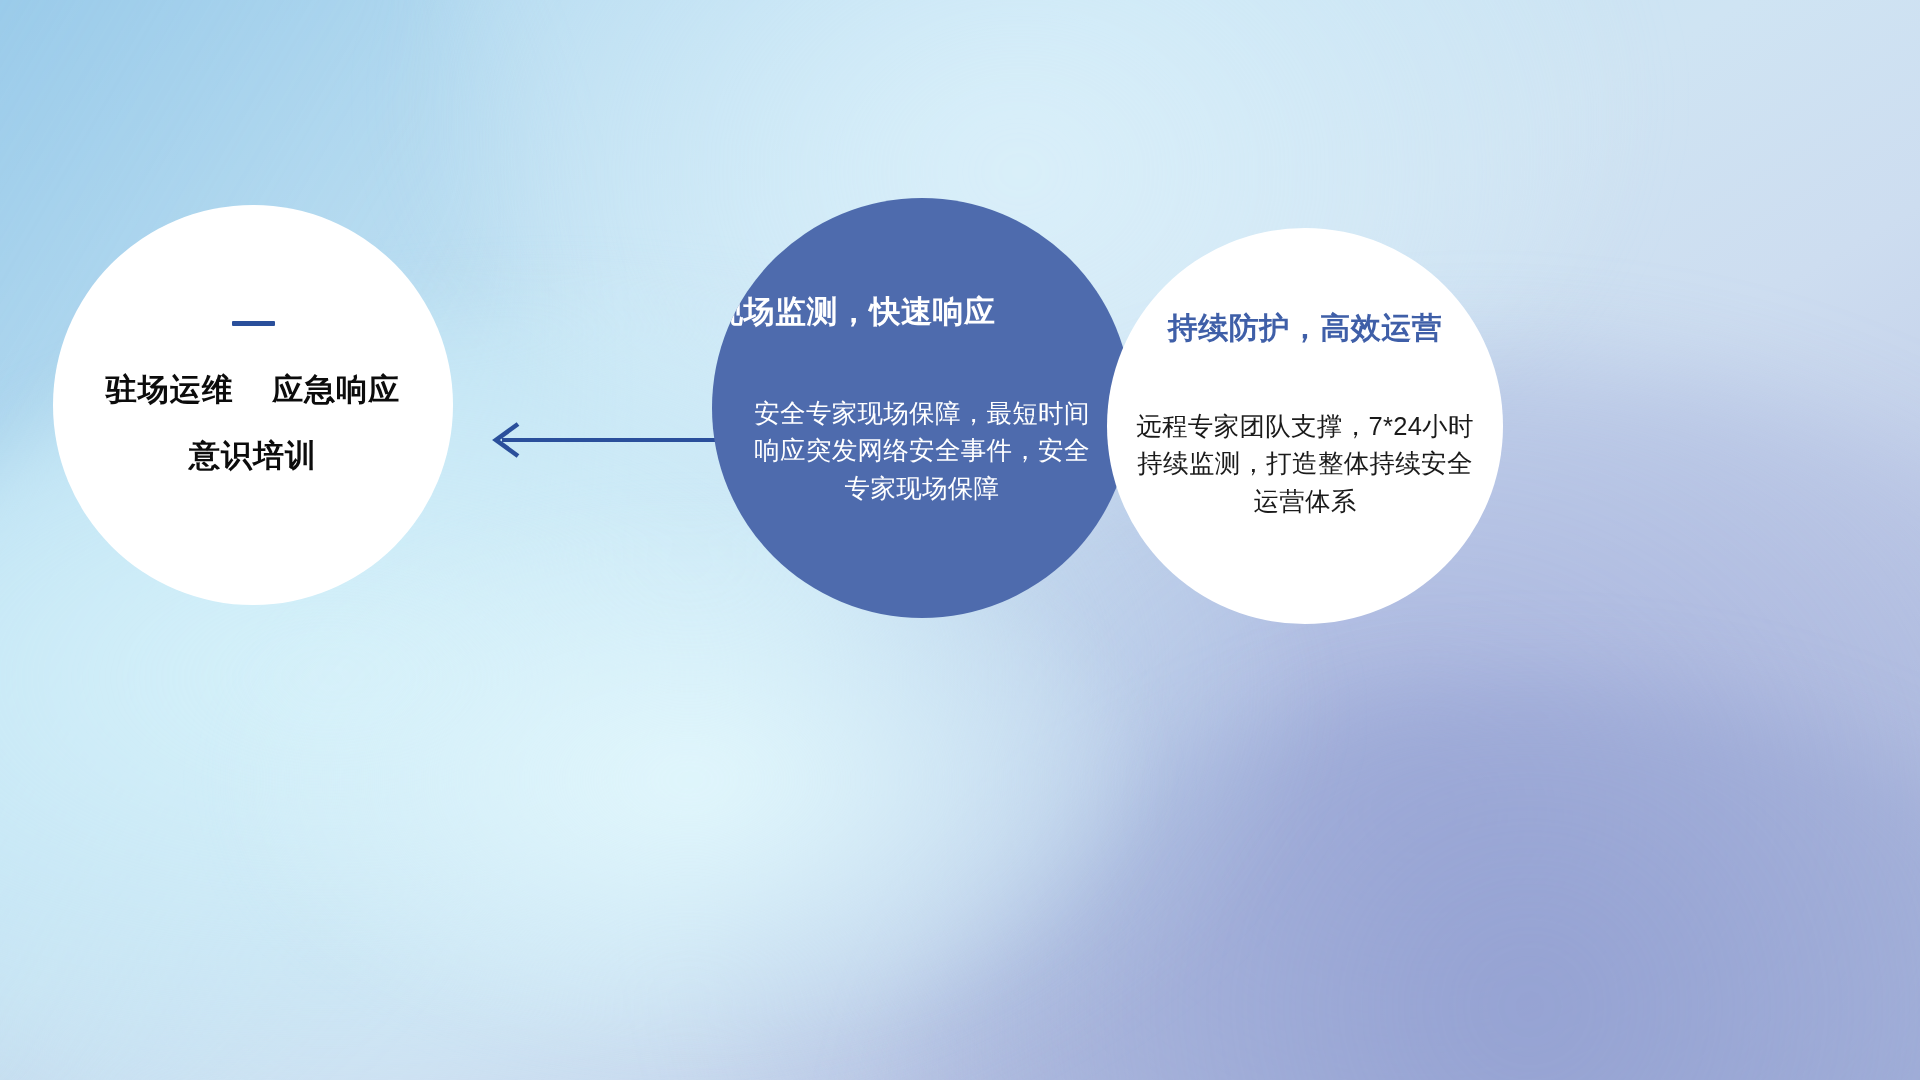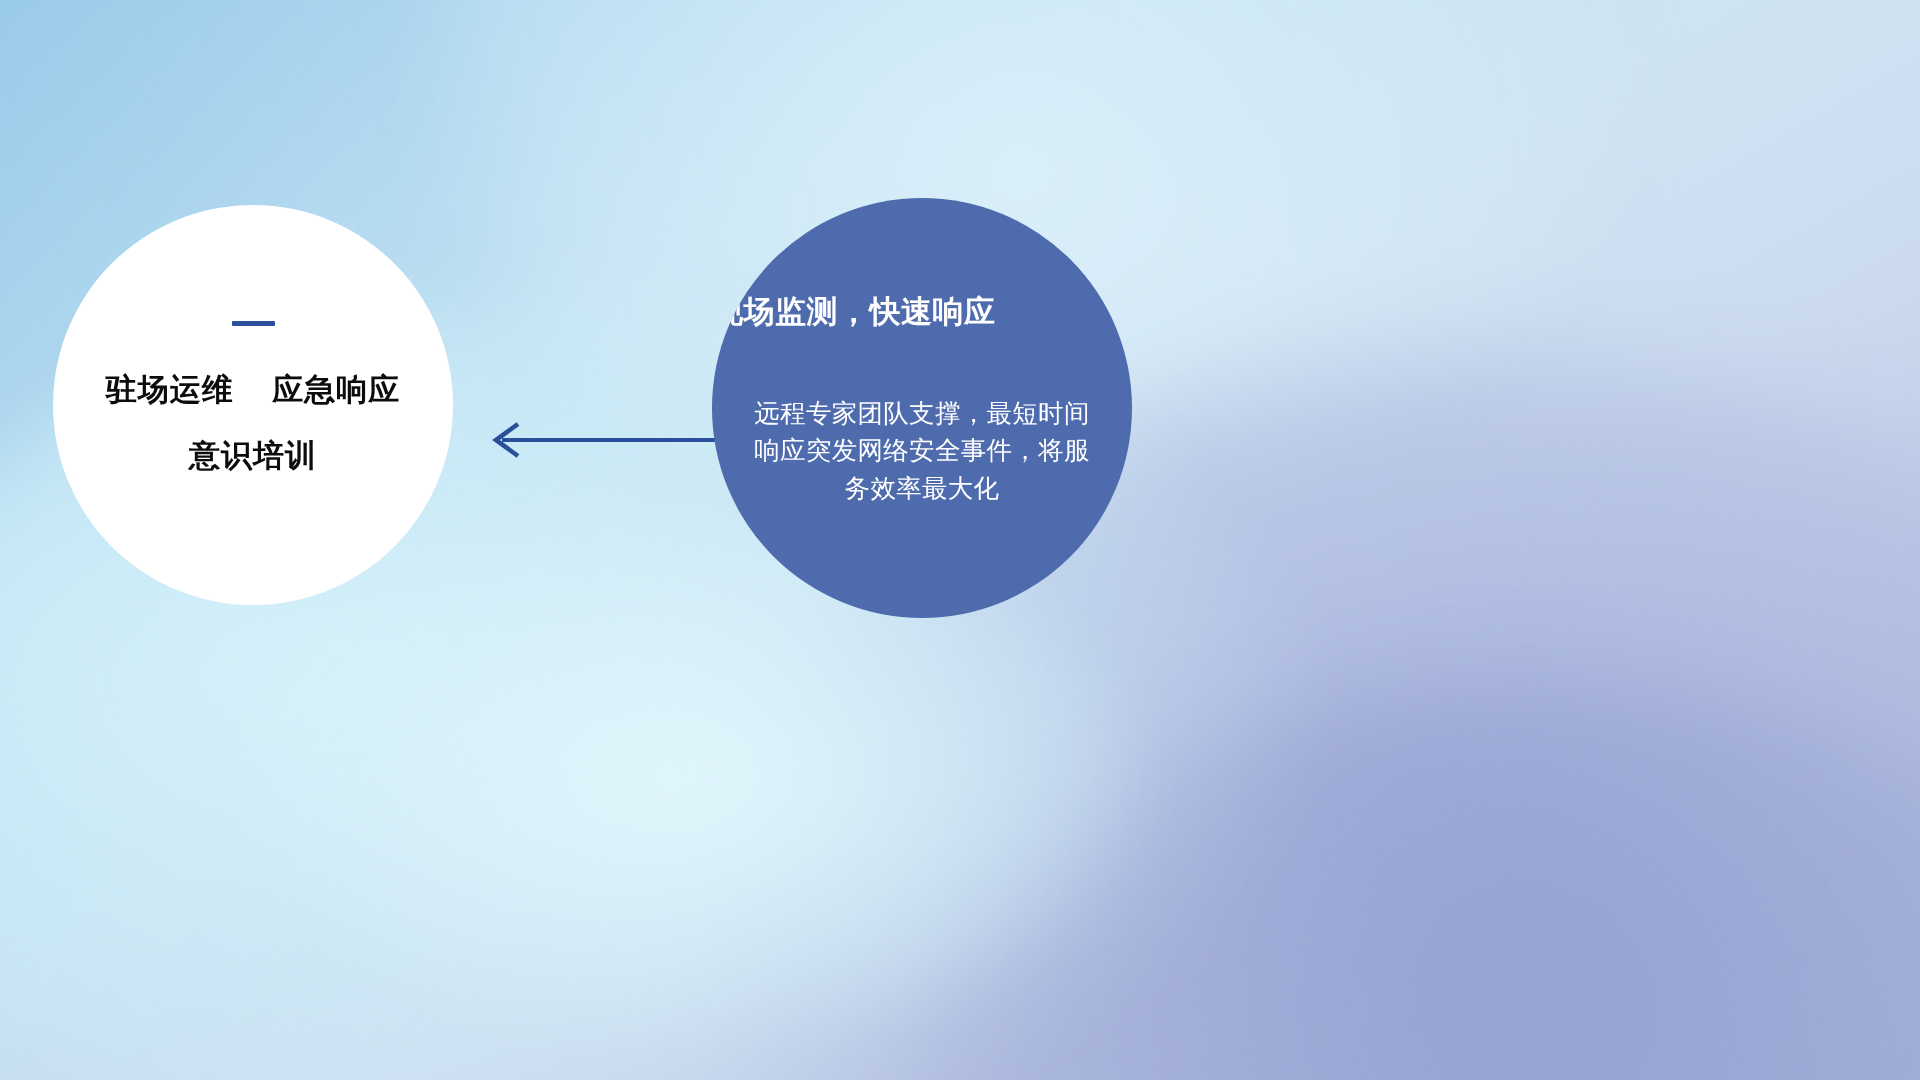--- a/index.html
+++ b/index.html
@@ -229,17 +229,21 @@
   </svg>
 
   <div class="circle" id="circle-left">
     <div class="accent-dash"></div>
     <div class="left-line">驻场运维    应急响应</div>
     <div class="left-line last">意识培训</div>
   </div>
 
   <div class="circle" id="circle-mid">
     <div class="ctitle">现场监测，快速响应</div>
-    <div class="cbody">远程专家团队支撑，最短时间响应突发网络安全事件，将服务效率最大化</div>
+    <div class="cbody">安全专家现场保障，最短时间响应突发网络安全事件，安全专家现场保障</div>
   </div>
 
+  <div class="circle" id="circle-right">
+    <div class="ctitle">持续防护，高效运营</div>
+    <div class="cbody">远程专家团队支撑，7*24小时持续监测，打造整体持续安全运营体系</div>
+  </div>
 
 </div>
 
 </body></html>

